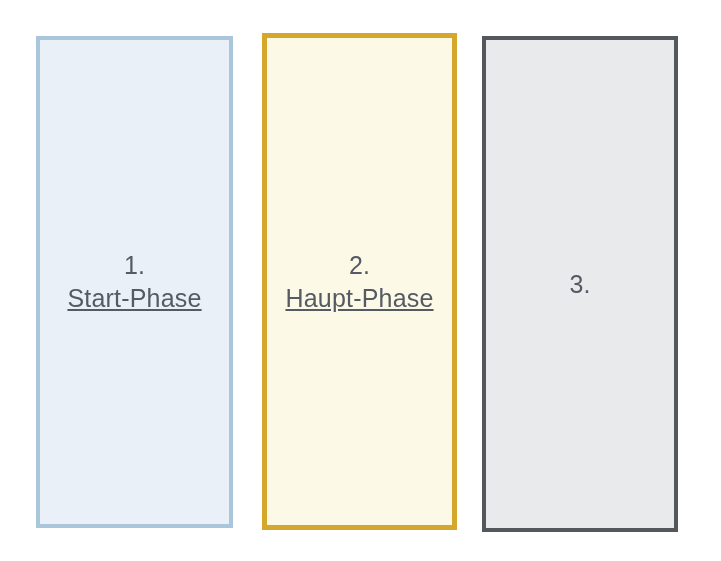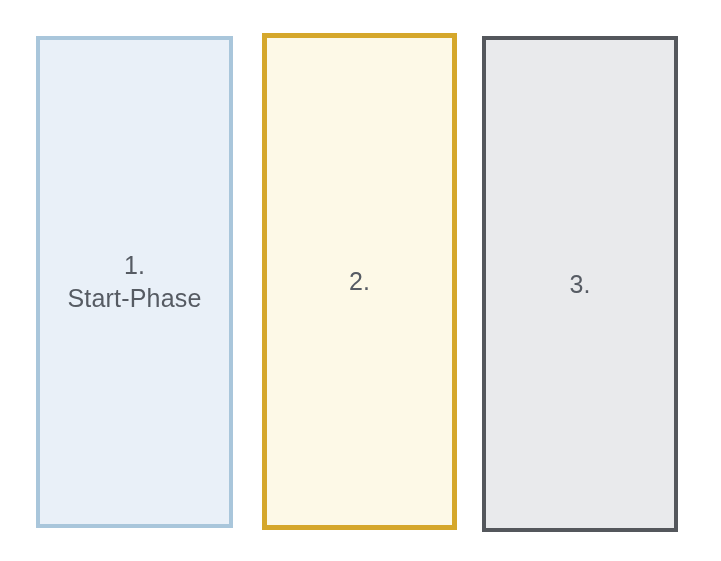--- a/index.html
+++ b/index.html
@@ -50,37 +50,39 @@
     top: 36px;
     width: 196px;
     height: 496px;
     border-width: 4px;
   }
   .phase-number {
     display: block;
   }
   .phase-label {
     display: block;
+    text-decoration: underline;
   }
 </style>
 </head>
 <body>
 
 <div class="canvas">
 
   <div class="phase-box box-1" style="border-color: rgb(169, 198, 219); background-color: rgb(233, 240, 248);">
     <div class="phase-text">
       <span class="phase-number">1.</span>
       <span class="phase-label">Start-Phase</span>
     </div>
   </div>
 
   <div class="phase-box box-2" style="border-color: rgb(213, 167, 43); background-color: rgb(253, 249, 231);">
     <div class="phase-text">
       <span class="phase-number">2.</span>
+      <span class="phase-label">Haupt-Phase</span>
     </div>
   </div>
 
   <div class="phase-box box-3" style="border-color: rgb(84, 87, 92); background-color: rgb(233, 234, 236);">
     <div class="phase-text">
       <span class="phase-number">3.</span>
     </div>
   </div>
 
 </div>

